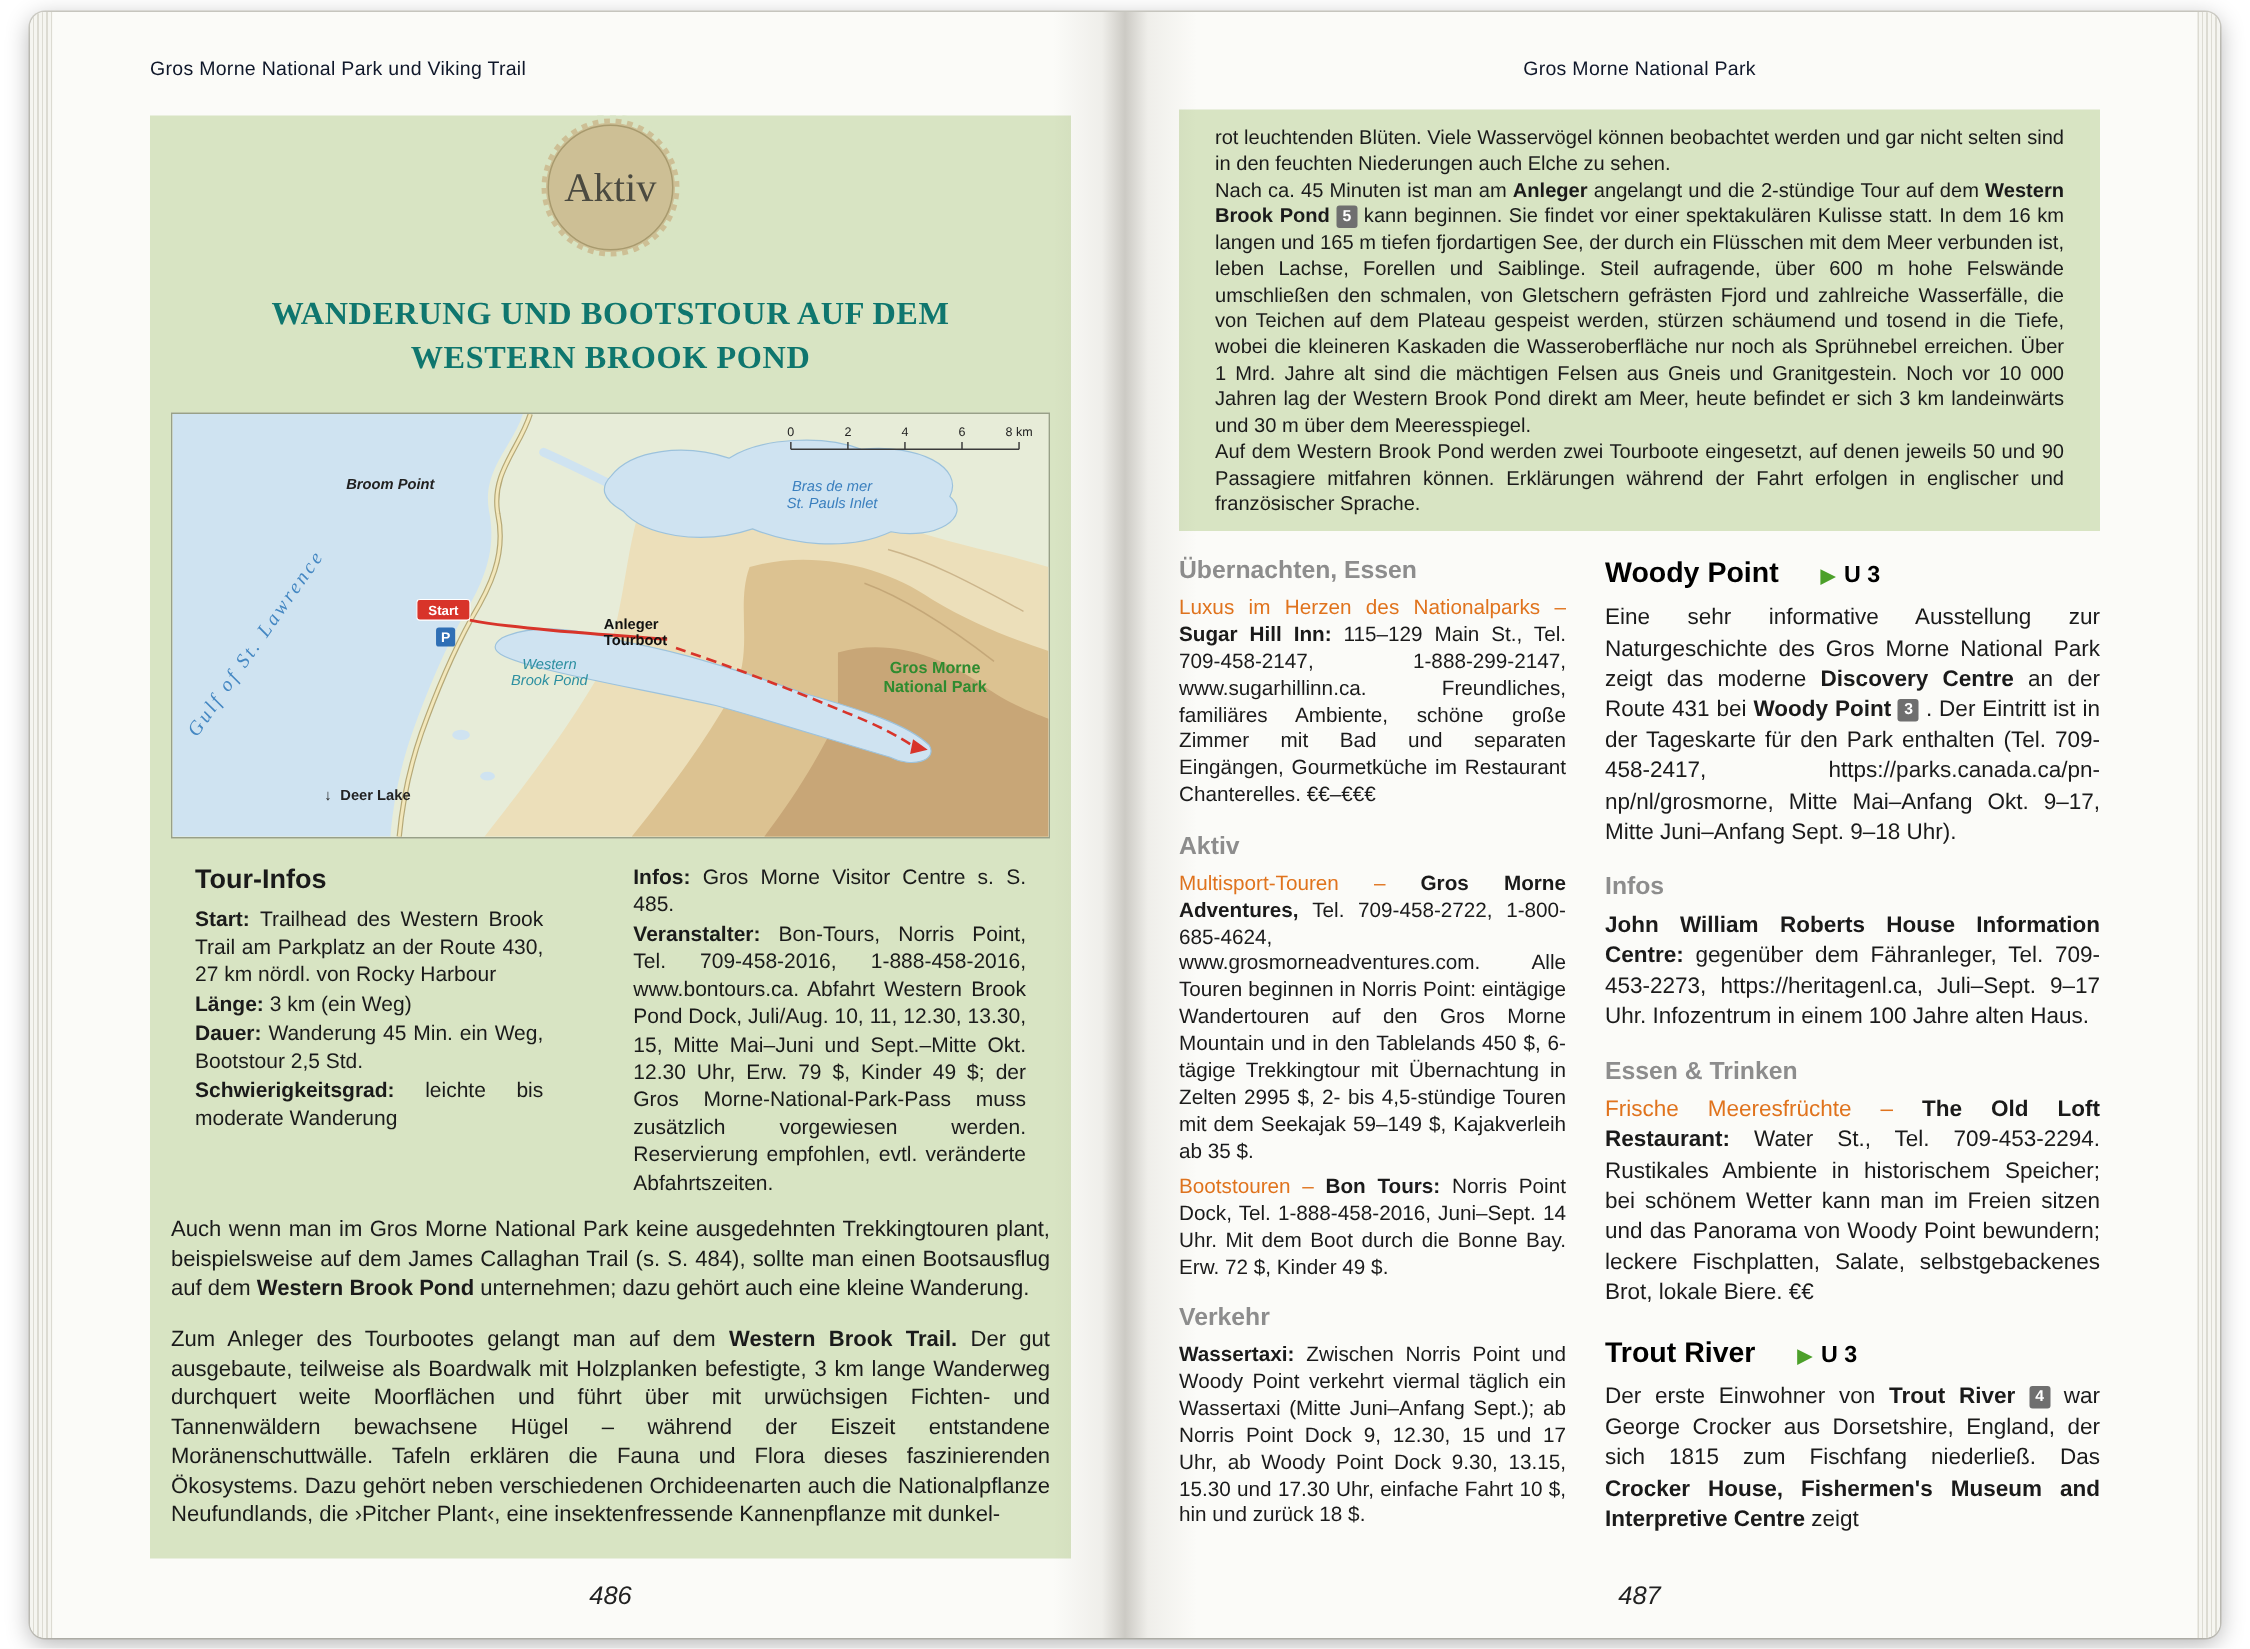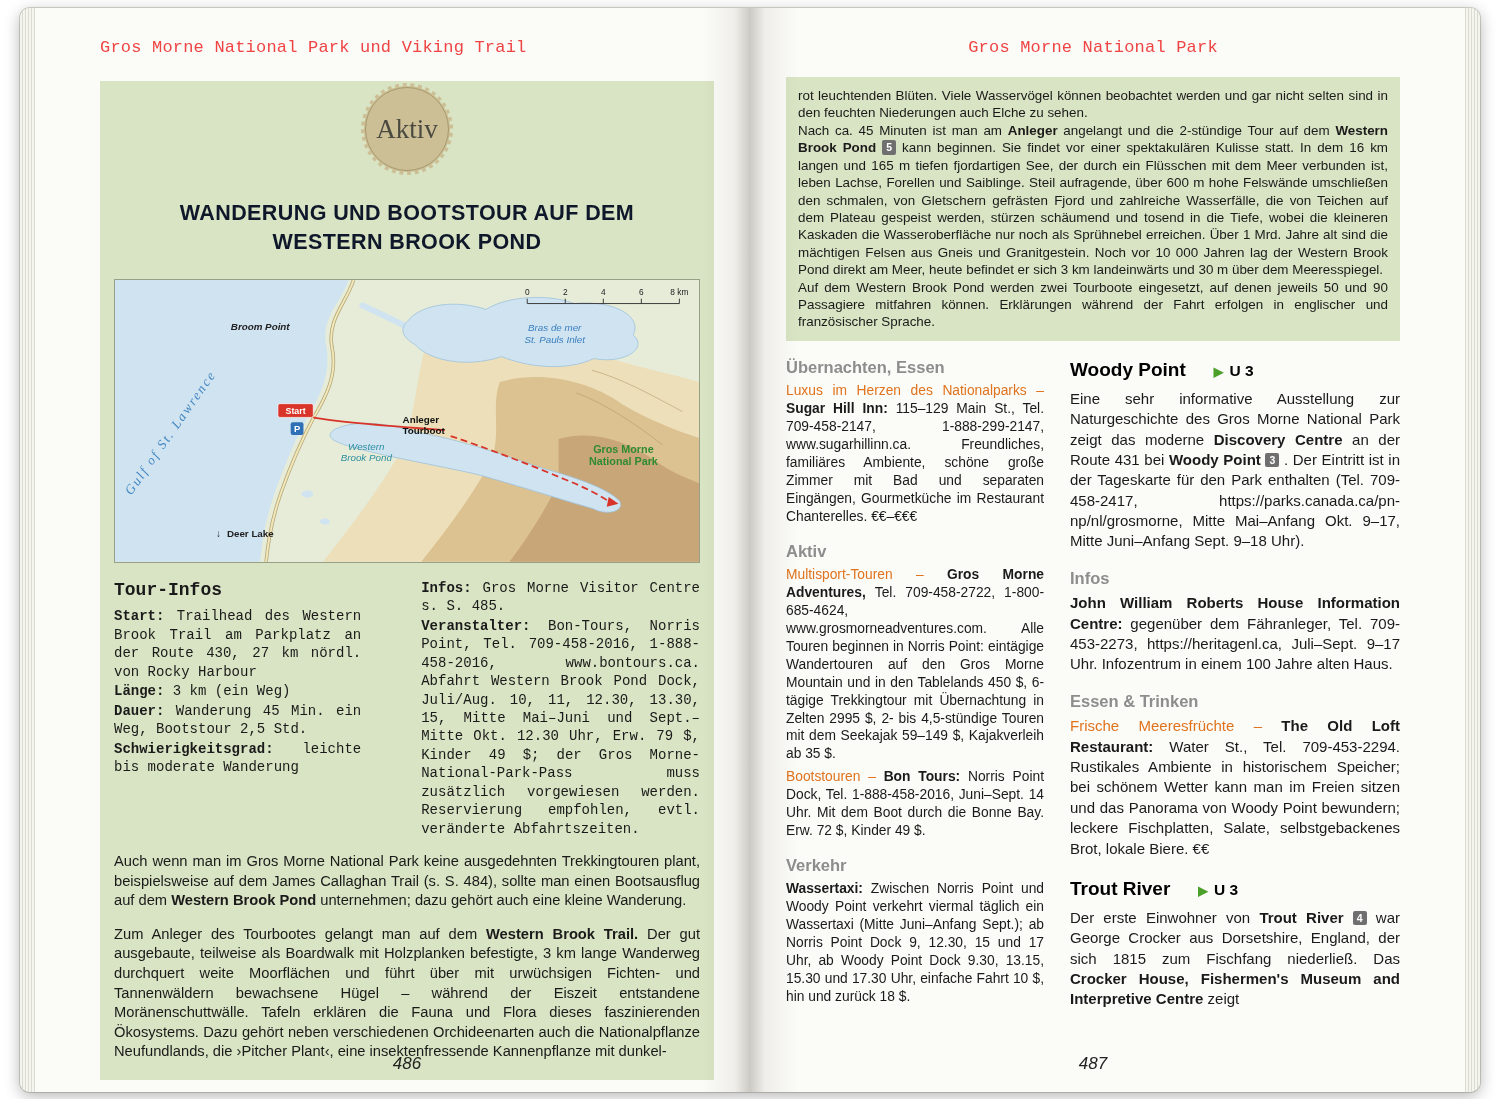--- a/index.html
+++ b/index.html
@@ -18,47 +18,47 @@
           border-radius:0 10px 10px 0;
           background:repeating-linear-gradient(to left,#f5f5f0 0 2px,#dcdbd2 2px 3px); }
   .spine { position:absolute; left:50%; top:0; width:96px; height:100%; transform:translateX(-50%);
           background:linear-gradient(to right, rgba(80,70,50,0) 0%, rgba(80,70,50,.07) 34%,
                      rgba(55,47,32,.24) 50%, rgba(80,70,50,.07) 66%, rgba(80,70,50,0) 100%);
           pointer-events:none; }
   .page { width:730px; height:100%; position:relative; background:transparent; }
   .page-left  { padding:30px 36px 0 80px; }
   .page-right { padding:30px 80px 0 36px; }
 
-  .running-head { font-size:17px; color:#ef4444; letter-spacing:.2px;font-family:Liberation Mono, monospace; }
+  .running-head { font-size:13px; color:#0f172a; letter-spacing:.2px; }
   .page-right .running-head { text-align:center; }
   .page-number { position:absolute; bottom:18px; text-align:center; font-size:17px; color:#222;font-style:italic; }
   .page-left  .page-number { left:80px; right:36px; }
   .page-right .page-number { left:36px; right:80px; }
 
   
   .feature-box { margin-top:24px; background:#d8e4c3; padding-bottom:8px; }
   .badge { width:96px; height:96px; margin:20px auto 0; }
   .badge svg { display:block; width:96px; height:96px; }
   .badge-text { font-family:"Liberation Serif", serif; font-size:27px; fill:#4b4a40; }
-  .feature-title { margin-top:22px; text-align:center; font-family:Liberation Sans, sans-serif;
-                   font-weight:bold; font-size:21.5px; line-height:1.35; color:#0f172a; letter-spacing:.4px; }
+  .feature-title { margin-top:22px; text-align:center; font-family:Liberation Serif, serif;
+                   font-weight:bold; font-size:21.5px; line-height:1.35; color:#0f766e; letter-spacing:.4px; }
   .map-frame { margin:22px 14px 0; border:1px solid #98a088; background:#e7ecd8; }
   .map-frame svg { display:block; width:100%; height:auto; }
 
-  .tour-infos { display:flex; gap:20px; padding:16px 14px 4px; font-size:14px; line-height:1.32;font-family:Liberation Mono, monospace; }
+  .tour-infos { display:flex; gap:20px; padding:16px 30px 4px; font-size:14px; line-height:1.32; }
   .ti-left  { width:47%; text-align:justify; hyphens:auto; }
   .ti-right { width:53%; text-align:justify; hyphens:auto;margin-left:40px; }
   .ti-left h3 { font-size:18px; margin-bottom:5px; }
   .ti-left p + p, .ti-right p + p { margin-top:1px; }
 
   .feature-body { padding:10px 14px 10px; font-size:14.7px; line-height:1.33; text-align:justify; hyphens:auto; }
   .feature-body p + p { margin-top:14px; }
 
   
-  .green-cont { margin-top:20px; background:#d8e4c3; padding:10px 12px; font-size:13.4px;
+  .green-cont { margin-top:20px; background:#d8e4c3; padding:10px 24px; font-size:13.4px;
                 line-height:1.3; text-align:justify; hyphens:auto; }
   .directory { display:flex; gap:26px; margin-top:16px; }
   .dir-col1 { width:258px; font-size:13.8px; line-height:1.3; text-align:justify; hyphens:auto; }
   .dir-col2 { flex:1; font-size:15px; line-height:1.36; text-align:justify; hyphens:auto; }
   .gray-head { color:#8d8d8d; font-size:16.5px; font-weight:bold; margin:15px 0 4px; text-align:left; }
   .dir-col1 .gray-head:first-child { margin-top:0; }
   .entry + .entry { margin-top:5px; }
   .place-head { font-size:19px; font-weight:bold; color:#000; margin:17px 0 6px;
                 display:flex; align-items:baseline; gap:28px; text-align:left; }
   .place-head:first-child { margin-top:0; }

